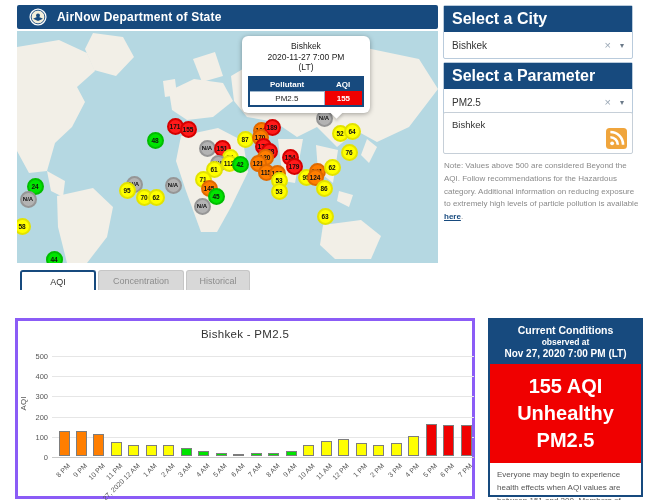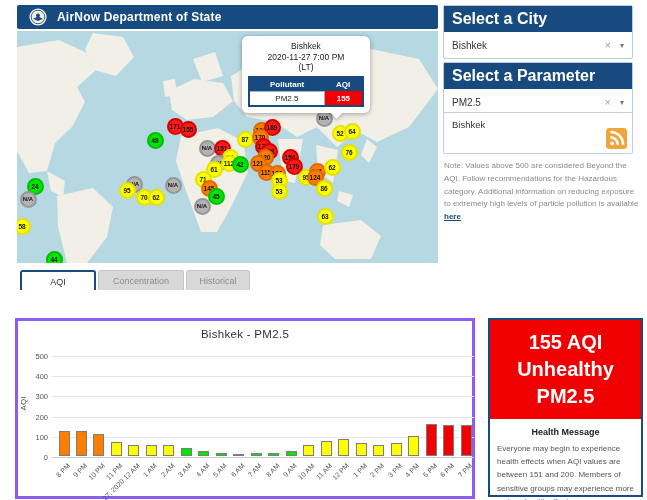--- a/index.html
+++ b/index.html
@@ -282,24 +282,28 @@
       <rect x="0" y="0" width="24" height="24" rx="4" fill="#f0a53c"></rect>
       <circle cx="7" cy="17.5" r="2.2" fill="#ffffff"></circle>
       <path d="M5 10.5 a8.5 8.5 0 0 1 8.5 8.5" stroke="#ffffff" stroke-width="3" fill="none"></path>
       <path d="M5 4.5 a14.5 14.5 0 0 1 14.5 14.5" stroke="#ffffff" stroke-width="3" fill="none"></path>
     </svg>
   </div>
 
   <div class="note"><span>Note: Values above 500 are considered Beyond the AQI. Follow recommendations for the Hazardous category. Additional information on reducing exposure to extremely high levels of particle pollution is available </span><a>here</a><span>.</span></div>
 
   <div class="cc">
+    <div class="cc-hd">
+      <div class="cc-t1">Current Conditions</div>
+      <div class="cc-t2">observed at</div>
+      <div class="cc-t3">Nov 27, 2020 7:00 PM (LT)</div>
+    </div>
     <div class="cc-red">
       <div>155 AQI</div>
       <div>Unhealthy</div>
       <div>PM2.5</div>
     </div>
     <div class="cc-health">
-      <div class="hm-t">Health Message</div>
       <div class="hm-x">Everyone may begin to experience health effects when AQI values are between 151 and 200. Members of sensitive groups may experience more serious health effects.</div>
     </div>
   </div>
 
 </div>
 
 </body></html>

